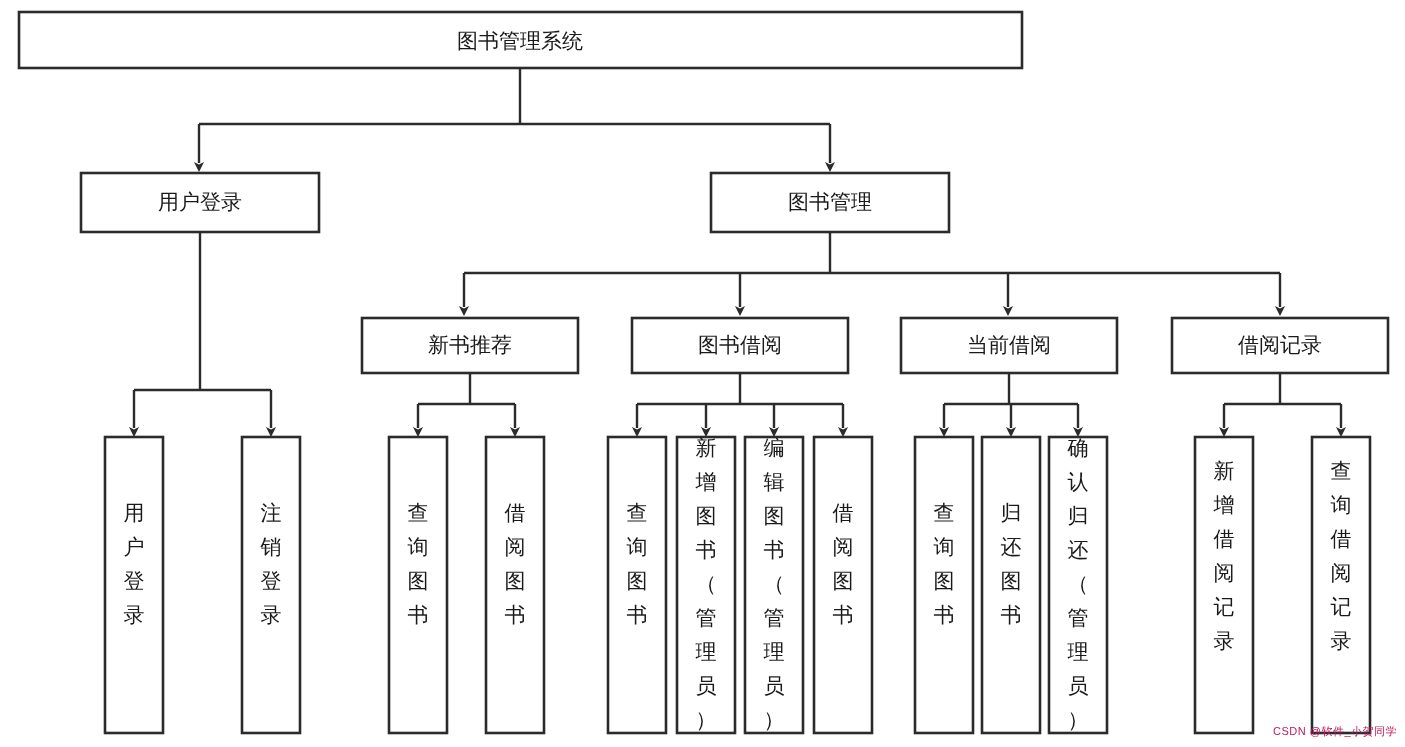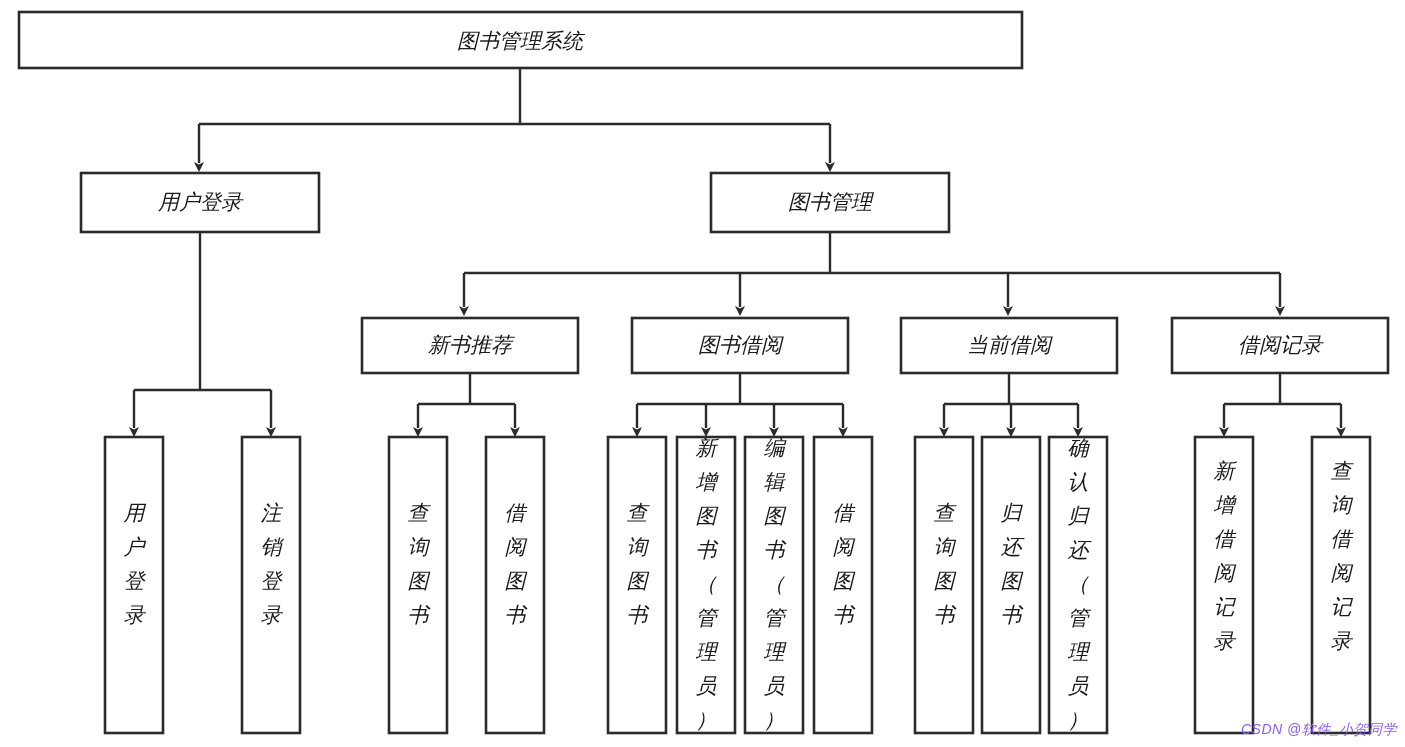--- a/index.html
+++ b/index.html
@@ -11,21 +11,20 @@
     width: 1405px;
     height: 747px;
     font-family: "Liberation Sans", "DejaVu Sans", sans-serif;
     overflow: hidden;
   }
   #diagram-root {
     position: relative;
     width: 1405px;
     height: 747px;
     background: #ffffff;
-    font-style: italic;
   }
   svg#tree-svg {
     position: absolute;
     left: 0;
     top: 0;
     width: 1405px;
     height: 747px;
     display: block;
   }
   .node-box {
@@ -54,22 +53,22 @@
     font-family: "Liberation Sans", "DejaVu Sans", sans-serif;
     font-size: 21px;
     fill: #1a1a1a;
     text-anchor: middle;
   }
   .watermark {
     position: absolute;
     right: 8px;
     bottom: 8px;
     font-family: "Liberation Sans", "DejaVu Sans", sans-serif;
-    font-size: 14px;
-    color: #8b5cf6;
+    font-size: 11px;
+    color: #be185d;
     letter-spacing: 0.5px;
     white-space: nowrap;
     pointer-events: none;
   }
 </style>
 </head>
 <body>
 
 <div id="diagram-root">
 

